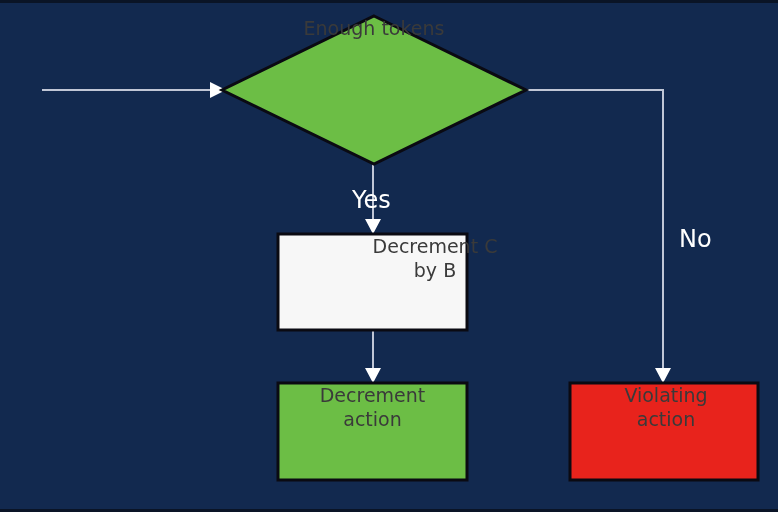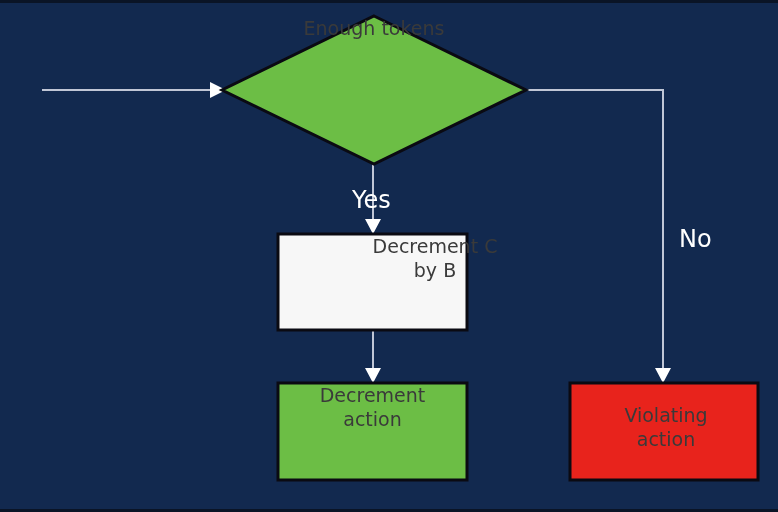--- a/index.html
+++ b/index.html
@@ -57,21 +57,21 @@
     font-family: "DejaVu Sans", sans-serif;
     text-align: center;
     line-height: 1.35;
     pointer-events: none;
   }
 
   
   #decision-text   { left: 222px; top: 13px;  width: 304px; height: 148px; }
   #decrement-text  { left: 278px; top: 231px; width: 222px; height: 96px; margin-left: 46px; }
   #conforming-text { left: 278px; top: 380px; width: 189px; height: 97px; }
-  #violating-text  { left: 570px; top: 400px; width: 192px; height: 97px; }
+  #violating-text  { left: 570px; top: 380px; width: 192px; height: 97px; }
   #yes-label       { left: 352px; top: 183px; }
   #no-label        { left: 679px; top: 222px; }
   #arrival-label   { left: 34px;  top: 22px;  width: 185px; }
 </style>
 </head>
 <body>
 
 <div id="canvas">
 
   <svg id="svg-layer" viewBox="0 0 778 512" xmlns="http://www.w3.org/2000/svg">

